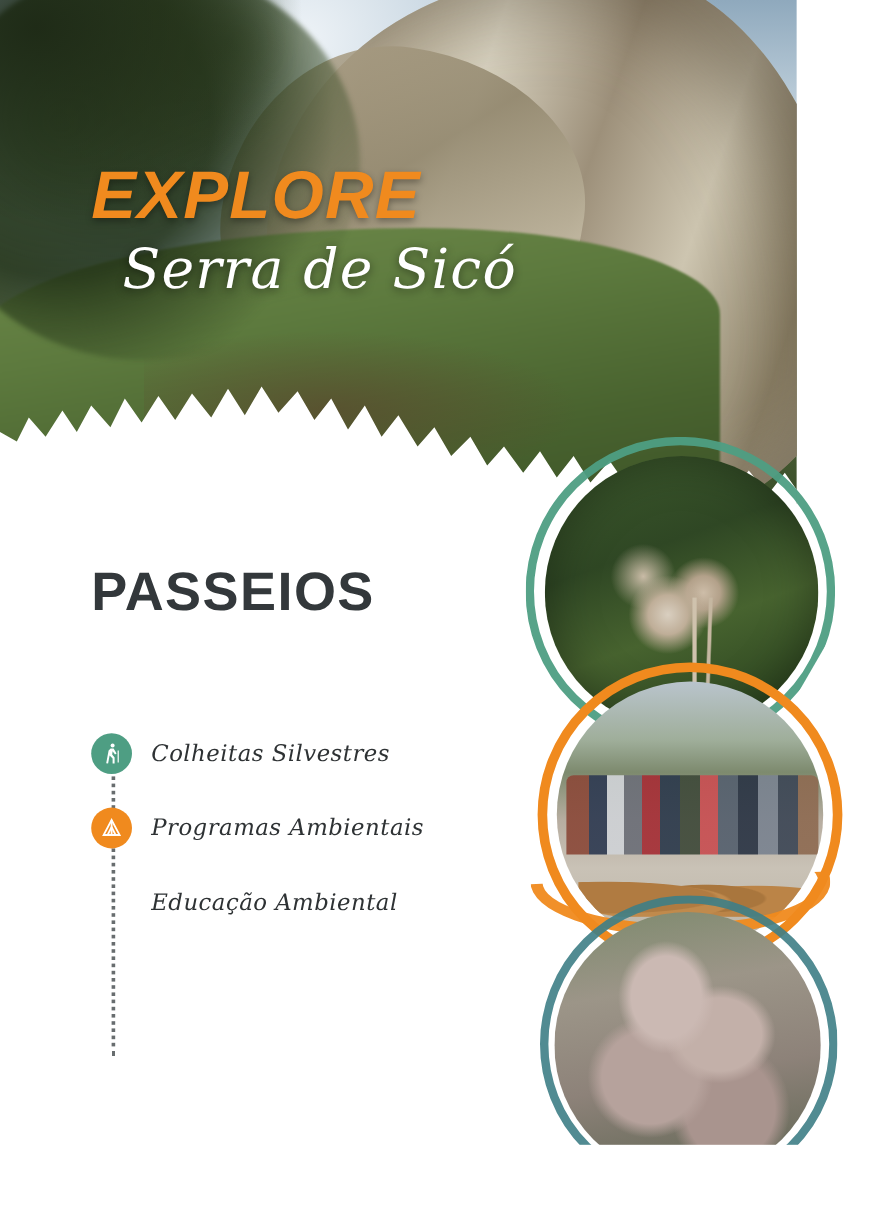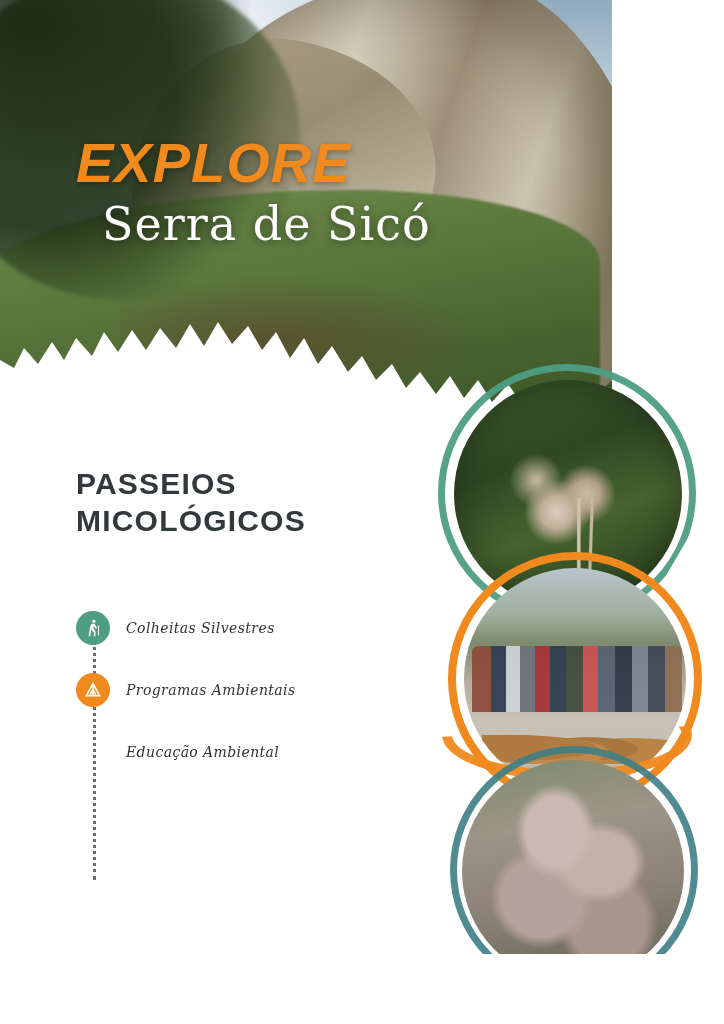--- a/index.html
+++ b/index.html
@@ -17,21 +17,21 @@
     width: 724px;
     height: 1024px;
     background: #ffffff;
     overflow: hidden;
   }
 
   
   .hero {
     position: absolute;
     top: 0; left: 0;
-    width: 612px;
+    width: 664px;
     height: 420px;
     overflow: hidden;
   }
 
   
   .hero-sky {
     position: absolute;
     inset: 0;
     background:
       radial-gradient(circle at 38% 8%, #eef3f7 0%, #c9d7e2 22%, #9fb7c8 42%, transparent 62%),
@@ -110,39 +110,40 @@
     font-weight: bold;
     font-style: italic;
     font-size: 56px;
     letter-spacing: 1px;
     color: #F08A1E;
     text-shadow: 0 2px 6px rgba(0,0,0,.35);
     line-height: .95;
   }
   .headline-sub {
     font-family: "DejaVu Serif", serif;
+    font-style: italic;
     font-size: 46px;
     color: #ffffff;
     margin-top: 8px;
     margin-left: 26px;
     text-shadow: 0 2px 8px rgba(0,0,0,.45);
     letter-spacing: 1px;
   }
 
   
   .title-block {
     position: absolute;
     left: 76px;
     top: 466px;
     z-index: 6;
   }
   .title-block .line {
     font-family: "Liberation Sans", sans-serif;
     font-weight: bold;
-    font-size: 30px;
+    font-size: 45px;
     letter-spacing: 1.2px;
     color: #33383B;
     line-height: 1.22;
   }
 
   
   .timeline {
     position: absolute;
     left: 76px;
     top: 600px;
@@ -178,21 +179,21 @@
   .tl-badge.green  { background: #4E9E83; }
   .tl-badge.orange { background: #F08A1E; }
   .tl-badge.teal   { background: #3E7E86; }
   .tl-badge.empty  { background: transparent; }
   .tl-badge svg { display: block; }
 
   .tl-text {
     margin-left: 16px;
     font-family: "DejaVu Serif", serif;
     font-style: italic;
-    font-size: 14px;
+    font-size: 19px;
     color: #2e3234;
     letter-spacing: .4px;
     white-space: nowrap;
   }
 
   
   .cluster { position: absolute; right: 0; top: 360px; width: 300px; height: 600px; z-index: 4; }
 
   .ring {
     position: absolute;
@@ -329,21 +330,20 @@
     </svg>
 
     <div class="headline">
       <div class="headline-main">EXPLORE</div>
       <div class="headline-sub">Serra de Sicó</div>
     </div>
   </div>
 
   <div class="title-block">
     <div class="line">PASSEIOS</div>
-    <div class="line">MICOLÓGICOS</div>
   </div>
 
   <div class="timeline">
     <div class="tl-line"></div>
 
     <div class="tl-item">
       <div class="tl-badge green">
         <svg width="20" height="20" viewBox="0 0 24 24" fill="#ffffff">
           <circle cx="13" cy="4" r="2"></circle>
           <path d="M11 7 L14 7 L17 12 L15.4 13 L13 9.6 L12.6 13 L15 16 L15 22 L13 22 L13 17 L10 14 L8.5 22 L6.6 21.6 L9 9 Z"></path>

